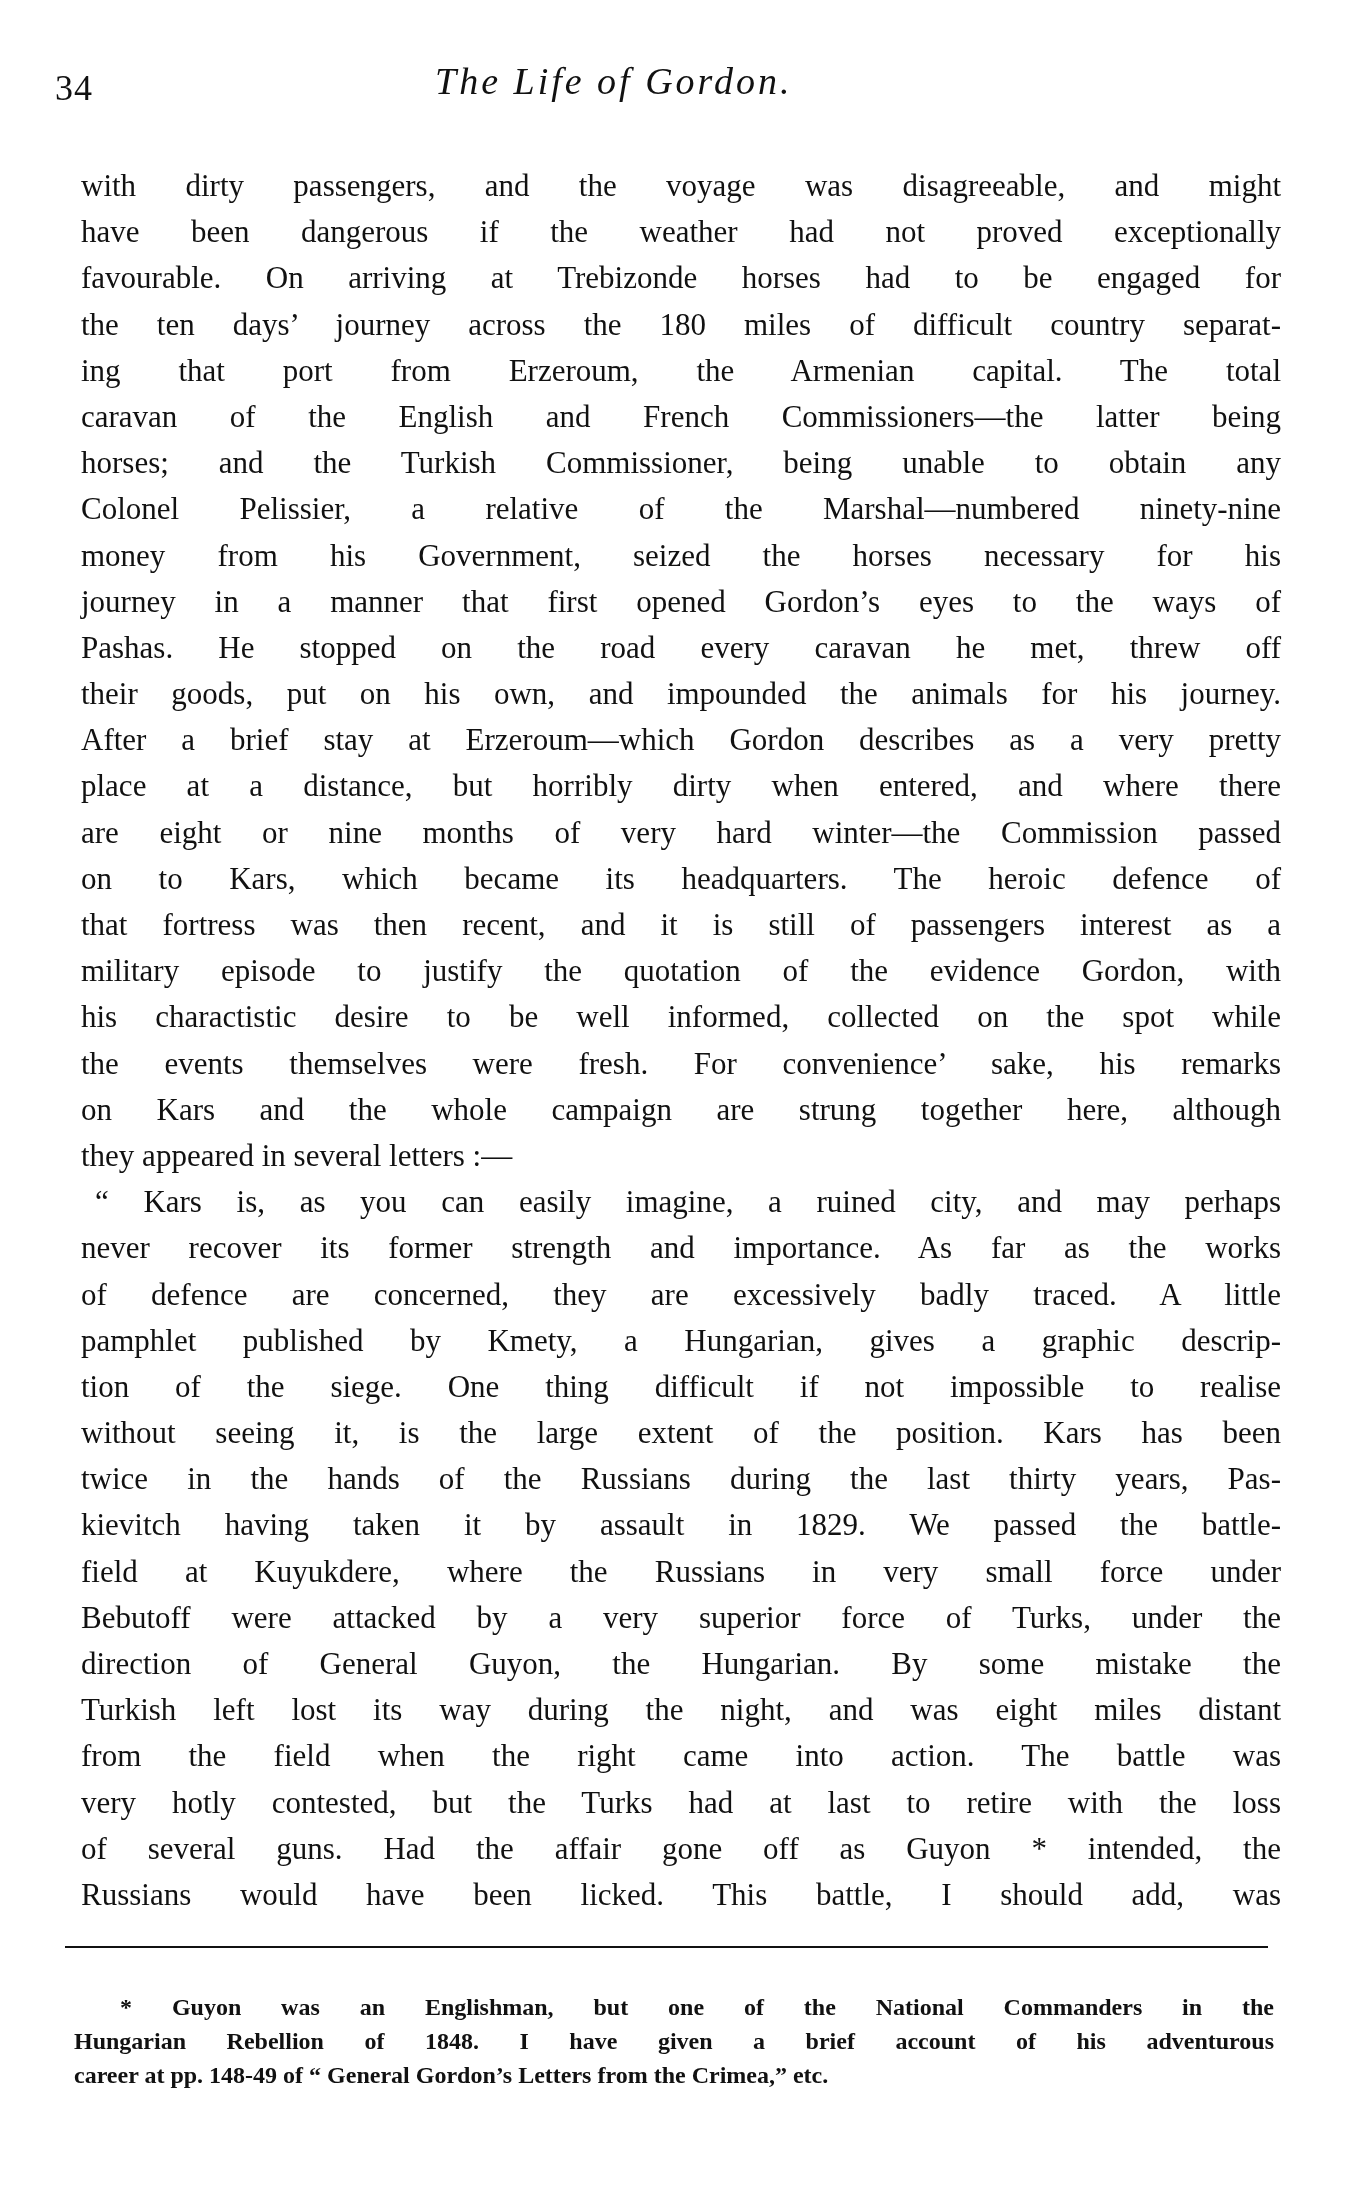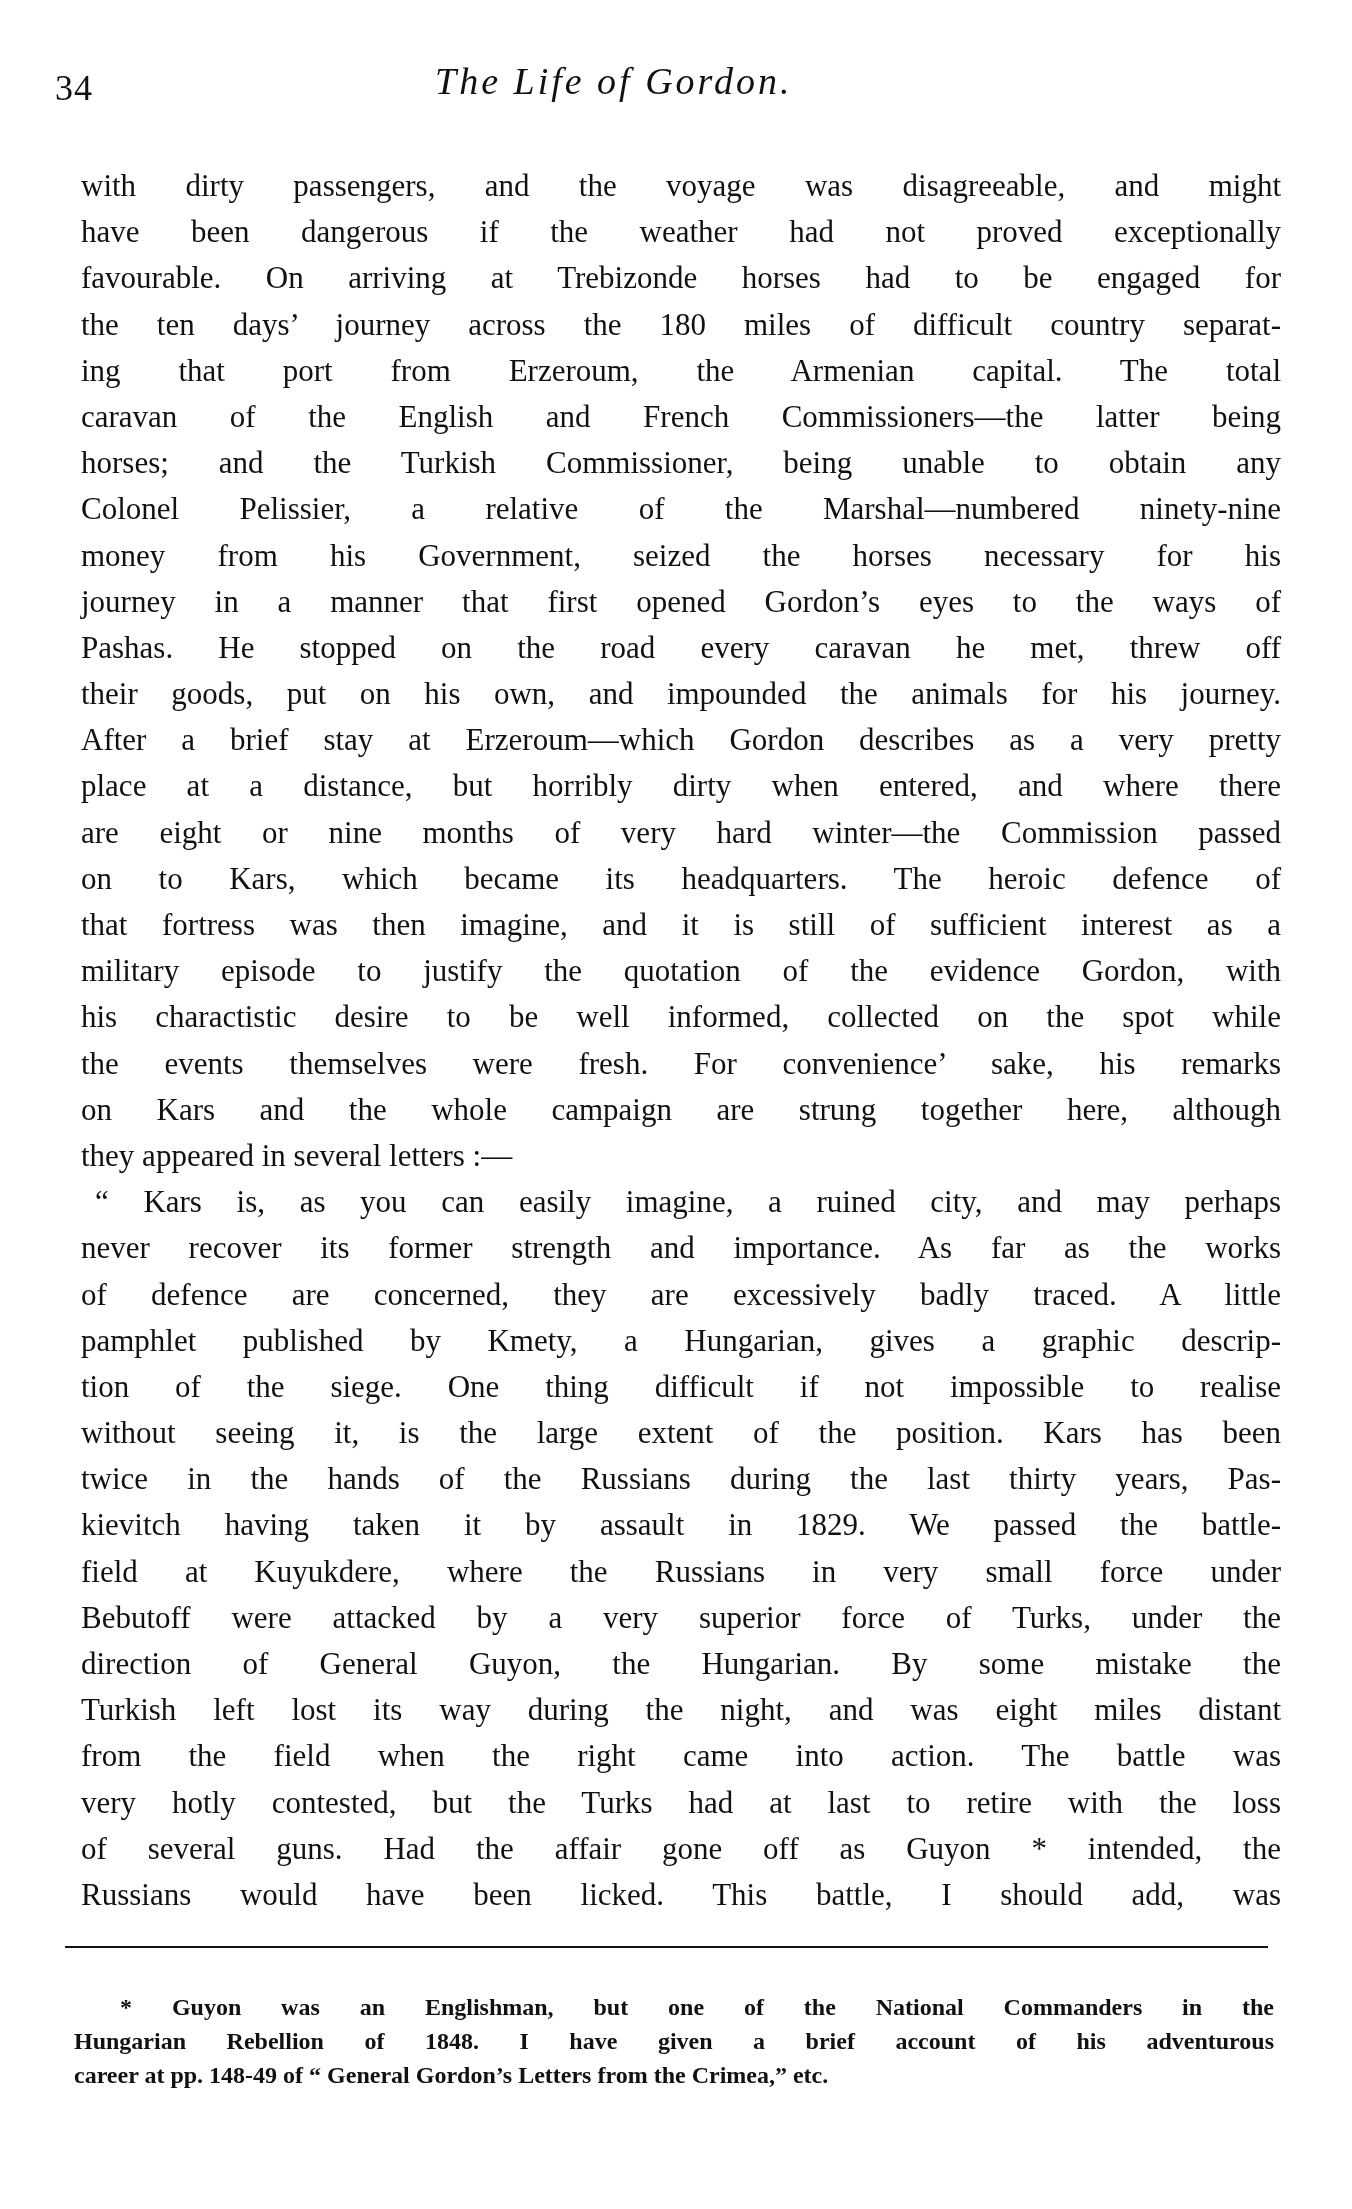--- a/index.html
+++ b/index.html
@@ -120,21 +120,21 @@
     <span class="line">horses; and the Turkish Commissioner, being unable to obtain any</span>
     <span class="line">Colonel Pelissier, a relative of the Marshal—numbered ninety-nine</span>
     <span class="line">money from his Government, seized the horses necessary for his</span>
     <span class="line">journey in a manner that first opened Gordon’s eyes to the ways of</span>
     <span class="line">Pashas.  He stopped on the road every caravan he met, threw off</span>
     <span class="line">their goods, put on his own, and impounded the animals for his journey.</span>
     <span class="line">After a brief stay at Erzeroum—which Gordon describes as a very pretty</span>
     <span class="line">place at a distance, but horribly dirty when entered, and where there</span>
     <span class="line">are eight or nine months of very hard winter—the Commission passed</span>
     <span class="line">on to Kars, which became its headquarters.  The heroic defence of</span>
-    <span class="line">that fortress was then imagine, and it is still of sufficient interest as a</span>
+    <span class="line">that fortress was then recent, and it is still of passengers interest as a</span>
     <span class="line">military episode to justify the quotation of the evidence Gordon, with</span>
     <span class="line">his charactistic desire to be well informed, collected on the spot while</span>
     <span class="line">the events themselves were fresh.  For convenience’ sake, his remarks</span>
     <span class="line">on Kars and the whole campaign are strung together here, although</span>
     <span class="line last">they appeared in several letters :—</span>
     <span class="line indent">“ Kars is, as you can easily imagine, a ruined city, and may perhaps</span>
     <span class="line">never recover its former strength and importance.  As far as the works</span>
     <span class="line">of defence are concerned, they are excessively badly traced.  A little</span>
     <span class="line">pamphlet published by Kmety, a Hungarian, gives a graphic descrip-</span>
     <span class="line">tion of the siege.  One thing difficult if not impossible to realise</span>

